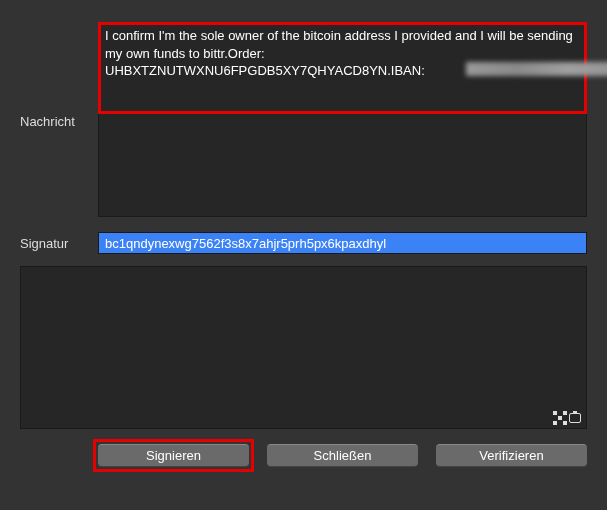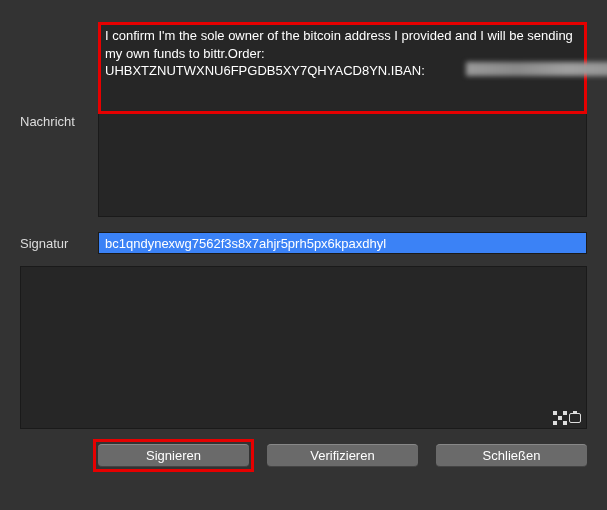--- a/index.html
+++ b/index.html
@@ -204,15 +204,15 @@
         </div>
       <div class="cam"></div>
     </div>
   </div>
 </div>
 
 <div class="button-row">
   <div class="sign-highlight" style="flex:1;display:flex;">
     <button class="btn">Signieren</button>
   </div>
+  <button class="btn">Schließen</button>
   <button class="btn">Verifizieren</button>
-  <button class="btn">Schließen</button>
 </div>
 
 </body></html>

